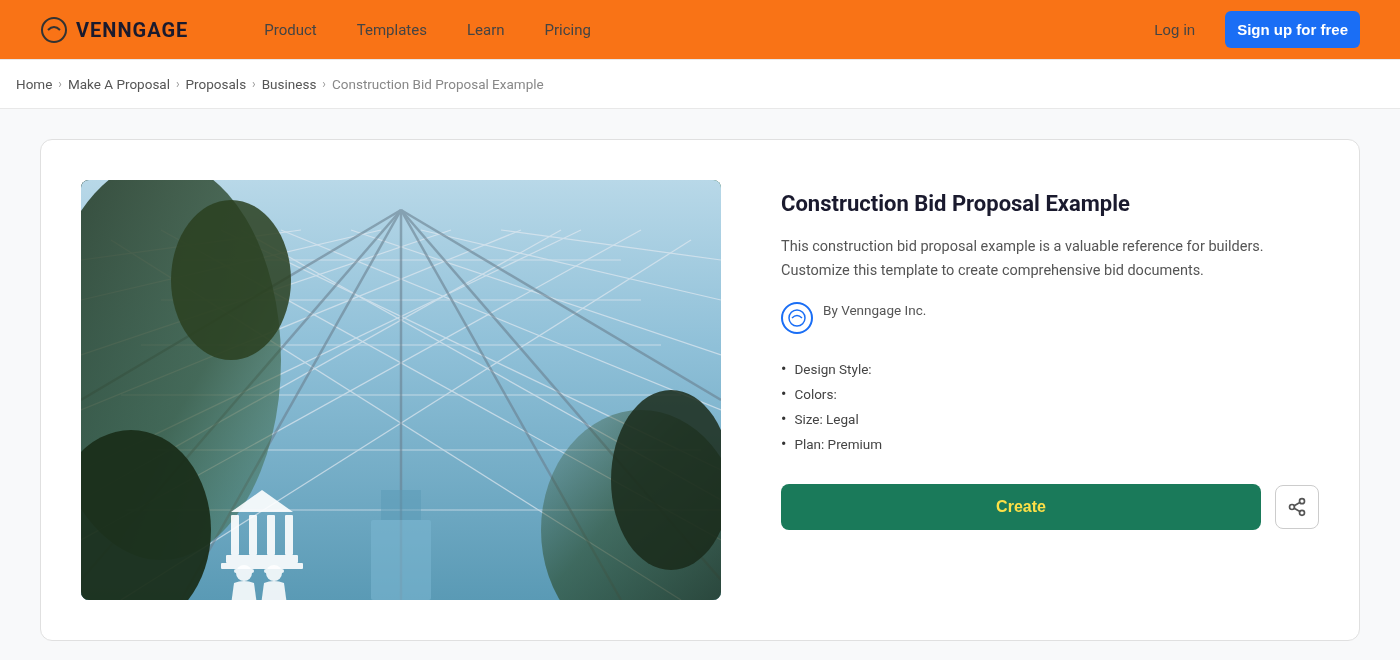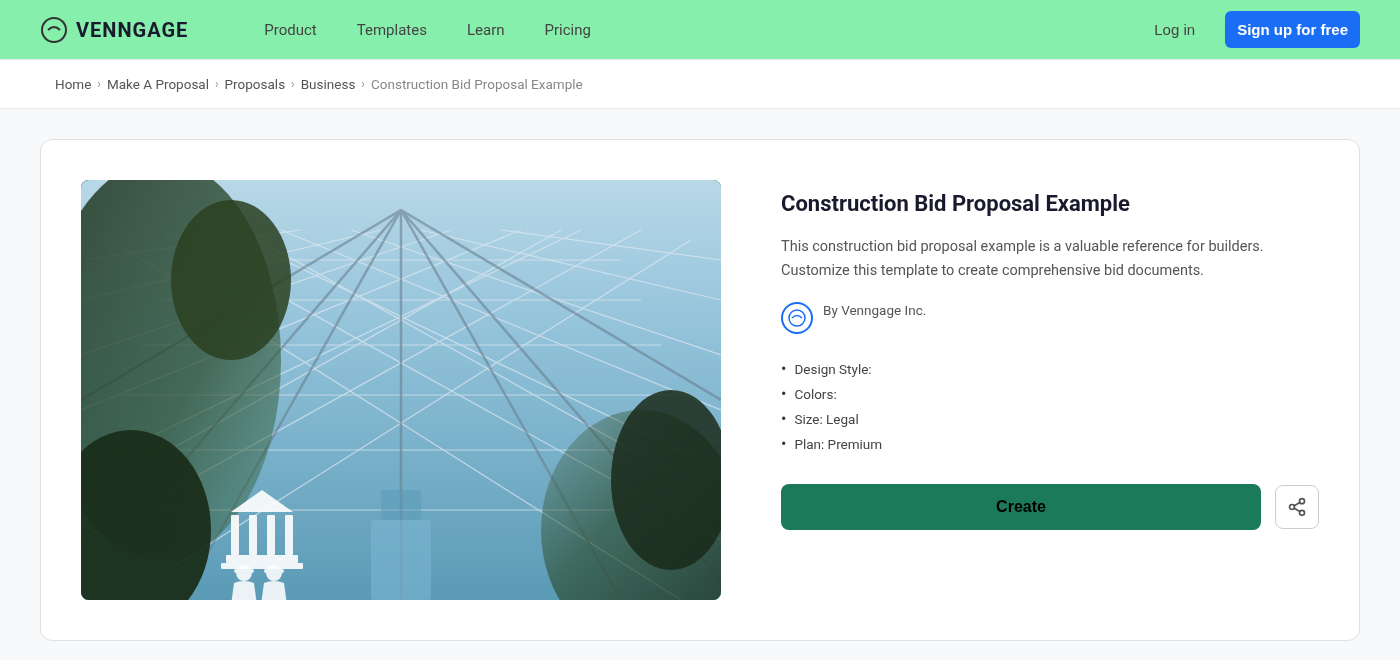--- a/index.html
+++ b/index.html
@@ -1,20 +1,20 @@
 <!DOCTYPE html>
 <html><head>
   <meta charset="utf-8">
   <style>
     * { box-sizing: border-box; margin: 0; padding: 0; }
     body { font-family: -apple-system, BlinkMacSystemFont, 'Segoe UI', Roboto, sans-serif; background: #f8f9fa; color: #333; }
 
     
     .navbar {
-      background: #86efac;
+      background: #f97316;
       border-bottom: 1px solid #e8e8e8;
       display: flex;
       align-items: center;
       padding: 0 40px;
       height: 60px;
       position: relative;
       z-index: 10;
     }
     .nav-logo {
       display: flex;
@@ -70,21 +70,21 @@
       padding: 10px 12px;
       border-radius: 6px;
       font-size: 15px;
       font-weight: 600;
       cursor: pointer;
     }
 
     
     .breadcrumb-bar {
       background: #fff;
-      padding: 16px 55px;
+      padding: 16px 16px;
       border-bottom: 1px solid #e8e8e8;
     }
     .breadcrumb {
       display: flex;
       align-items: center;
       gap: 6px;
       font-size: 13.5px;
       color: #555;
     }
     .breadcrumb-link {
@@ -196,21 +196,21 @@
       font-size: 16px;
     }
     .action-row {
       display: flex;
       align-items: center;
       gap: 14px;
     }
     .btn-create {
       flex: 1;
       background: #1a7a5a;
-      color: #000000;
+      color: #fde047;
       border: none;
       padding: 14px 4px;
       border-radius: 8px;
       font-size: 16px;
       font-weight: 600;
       cursor: pointer;
       text-align: center;
     }
     .btn-share {
       width: 44px;

